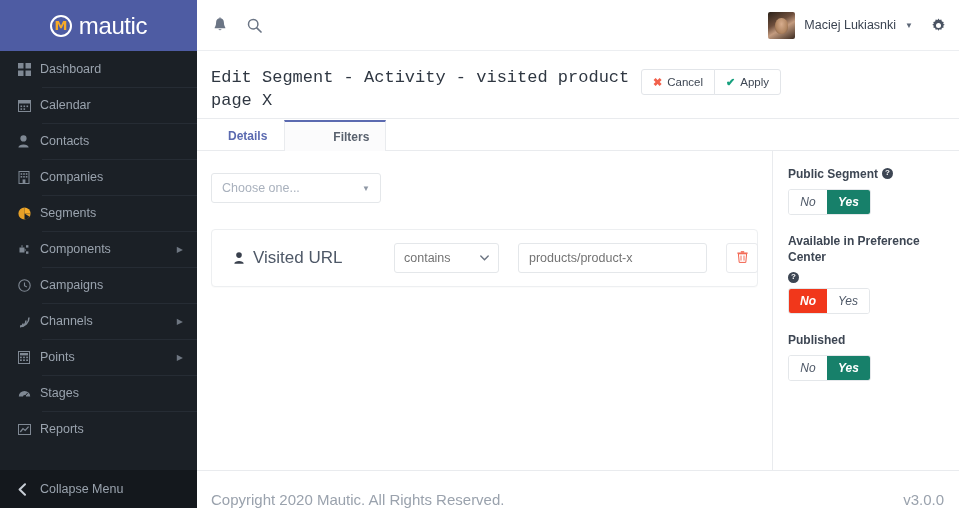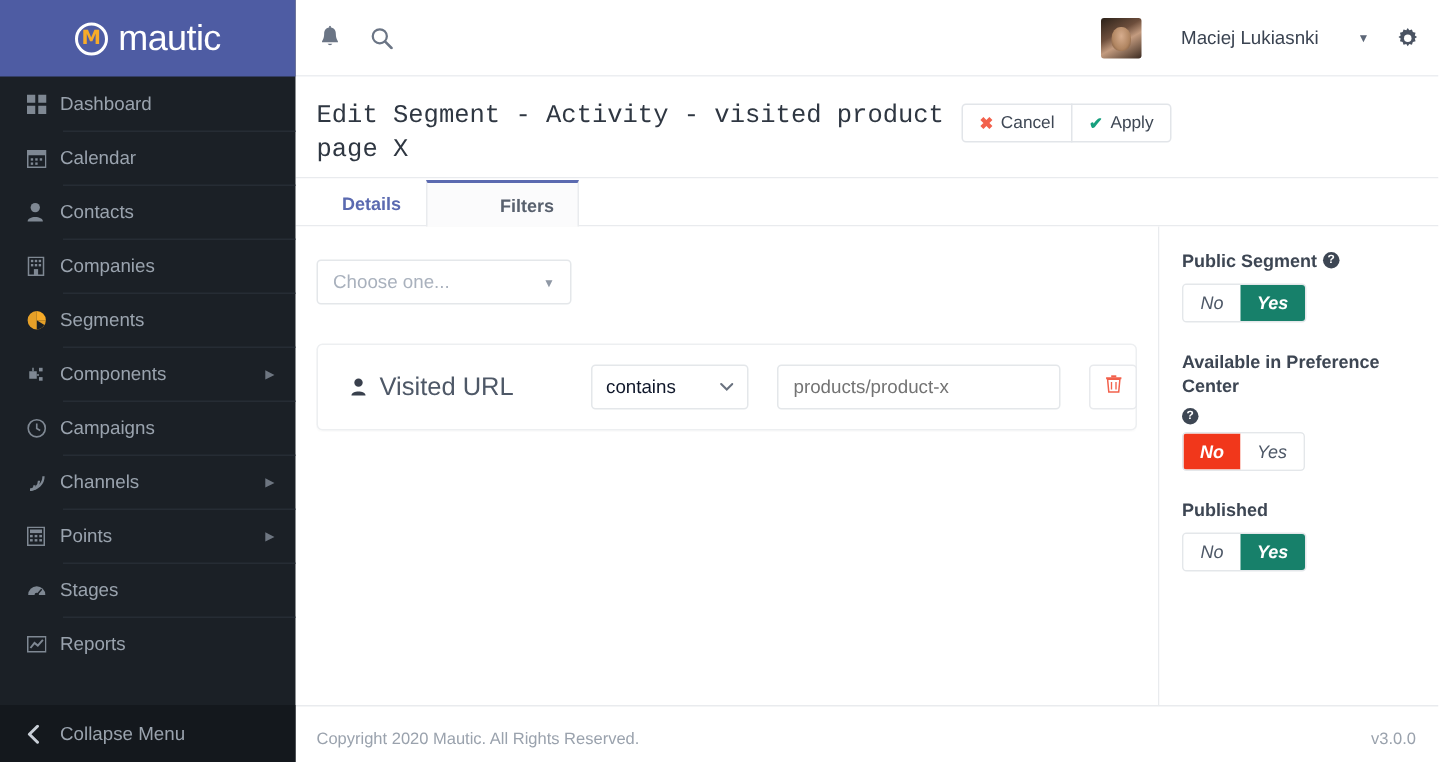--- a/index.html
+++ b/index.html
@@ -126,21 +126,21 @@
     flex: 0 0 51px;
     background: #ffffff;
     border-bottom: 1px solid #eceef1;
     display: flex;
     align-items: center;
     padding: 0 13px 0 16px;
   }
   .topbar-icons { display: flex; align-items: center; gap: 20px; }
   .tb-ico { color: #6b7585; cursor: pointer; display: flex; }
   .topbar-spacer { flex: 1 1 auto; }
-  .user-box { display: flex; align-items: center; gap: 26px; }
+  .user-box { display: flex; align-items: center; gap: 9px; }
   .avatar {
     width: 27px; height: 27px;
     border-radius: 2px;
     background: linear-gradient(150deg,#2b2119 0%,#6d4e3c 38%,#c39b7f 58%,#3a2a20 100%);
     flex: 0 0 27px;
     position: relative;
     overflow: hidden;
   }
   .avatar::after {
     content:"";
@@ -278,21 +278,21 @@
     width: 105px;
     flex: 0 0 105px;
     height: 30px;
     border: 1px solid #e4e7ea;
     border-radius: 3px;
     background: #ffffff;
     display: flex;
     align-items: center;
     padding: 0 9px;
     font-size: 12.5px;
-    color: #0f172a;
+    color: #737373;
     cursor: pointer;
   }
   .f-op .cap { flex: 1 1 auto; }
   .chev { font-size: 9px; color: #6b7380; }
   .f-val {
     flex: 0 0 189px;
     width: 189px;
     height: 30px;
     border: 1px solid #e4e7ea;
     border-radius: 3px;
@@ -374,23 +374,23 @@
   .toggle .opt.on-green { background: #17806a; color: #ffffff; font-weight: bold; }
   .toggle .opt.on-red { background: #f1371b; color: #ffffff; font-weight: bold; }
 
   
   .footer {
     flex: 0 0 38px;
     height: 38px;
     border-top: 1px solid #e9ebee;
     background: #ffffff;
     display: flex;
-    align-items: flex-start;
+    align-items: flex-end;
     padding: 16px 15px 0 14px;
-    font-size: 11px;
+    font-size: 15px;
     color: #9aa2ad;
   }
   .footer .spacer { flex: 1 1 auto; }
 </style>
 </head>
 <body>
 
 <div id="app">
 
   <aside class="sidebar">

